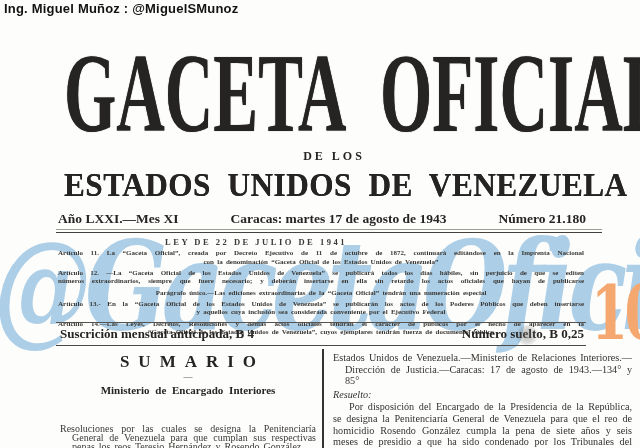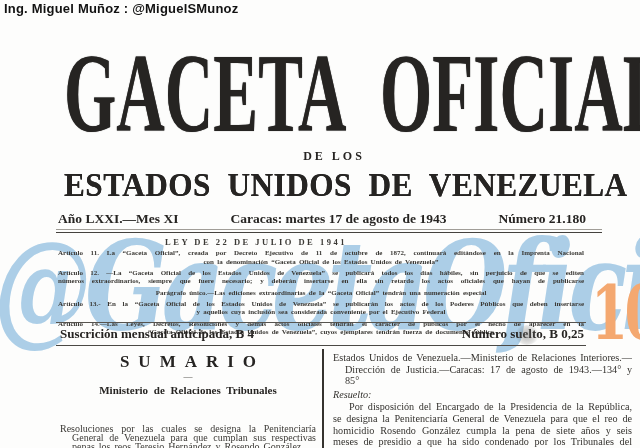--- a/index.html
+++ b/index.html
@@ -172,21 +172,21 @@
     <span>Suscrición mensual anticipada, B 4</span>
     <span>Número suelto, B 0,25</span>
   </div>
   <div class="abs rule-price"></div>
 
   <div class="abs col-divider"></div>
 
   <div class="abs col-left">
     <div class="sumario">SUMARIO</div>
     <div class="sumario-dash">—</div>
-    <div class="min-heading">Ministerio de Relaciones Tribunales</div>
+    <div class="min-heading">Ministerio de Encargado Interiores</div>
     <div class="sum-text">Resoluciones por las cuales se designa la Penitenciaría General de Venezuela para que cumplan sus respectivas penas los reos Teresio Hernández y Rosendo González.</div>
     <div class="min-heading">Ministerio de Hacienda</div>
     <div class="sum-text">Relación del movimiento de ingreso, egreso y existencia de la Caja</div>
   </div>
 
   <div class="abs col-right">
     <div class="decree-head">Estados Unidos de Venezuela.—Ministerio de Relaciones Interiores.—Dirección de Justicia.—Caracas: 17 de agosto de 1943.—134° y 85°</div>
     <div class="resuelto">Resuelto:</div>
     <div class="decree-body">Por disposición del Encargado de la Presidencia de la República, se designa la Penitenciaría General de Venezuela para que el reo de homicidio Rosendo González cumpla la pena de siete años y seis meses de presidio a que ha sido condenado por los Tribunales del Estado</div>
   </div>

